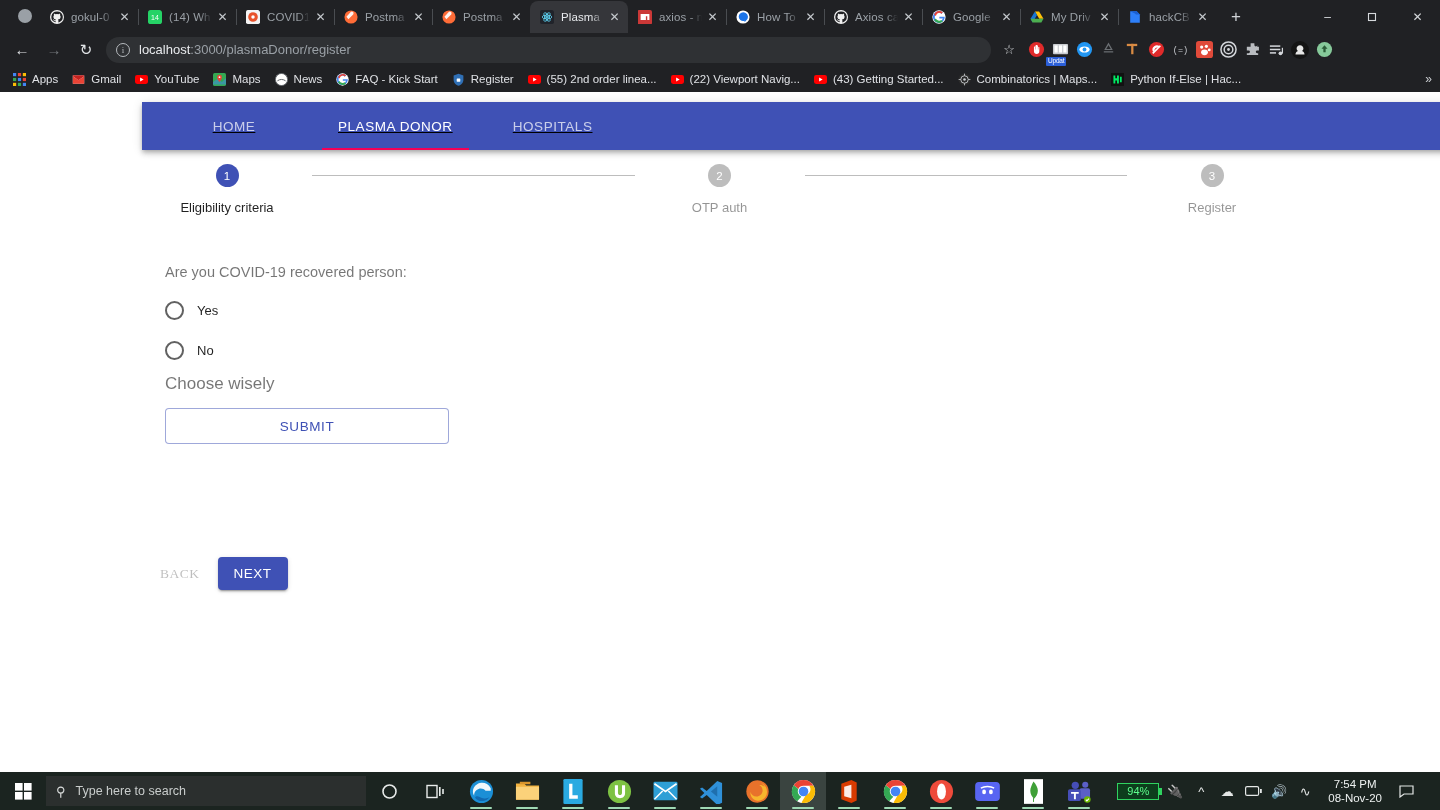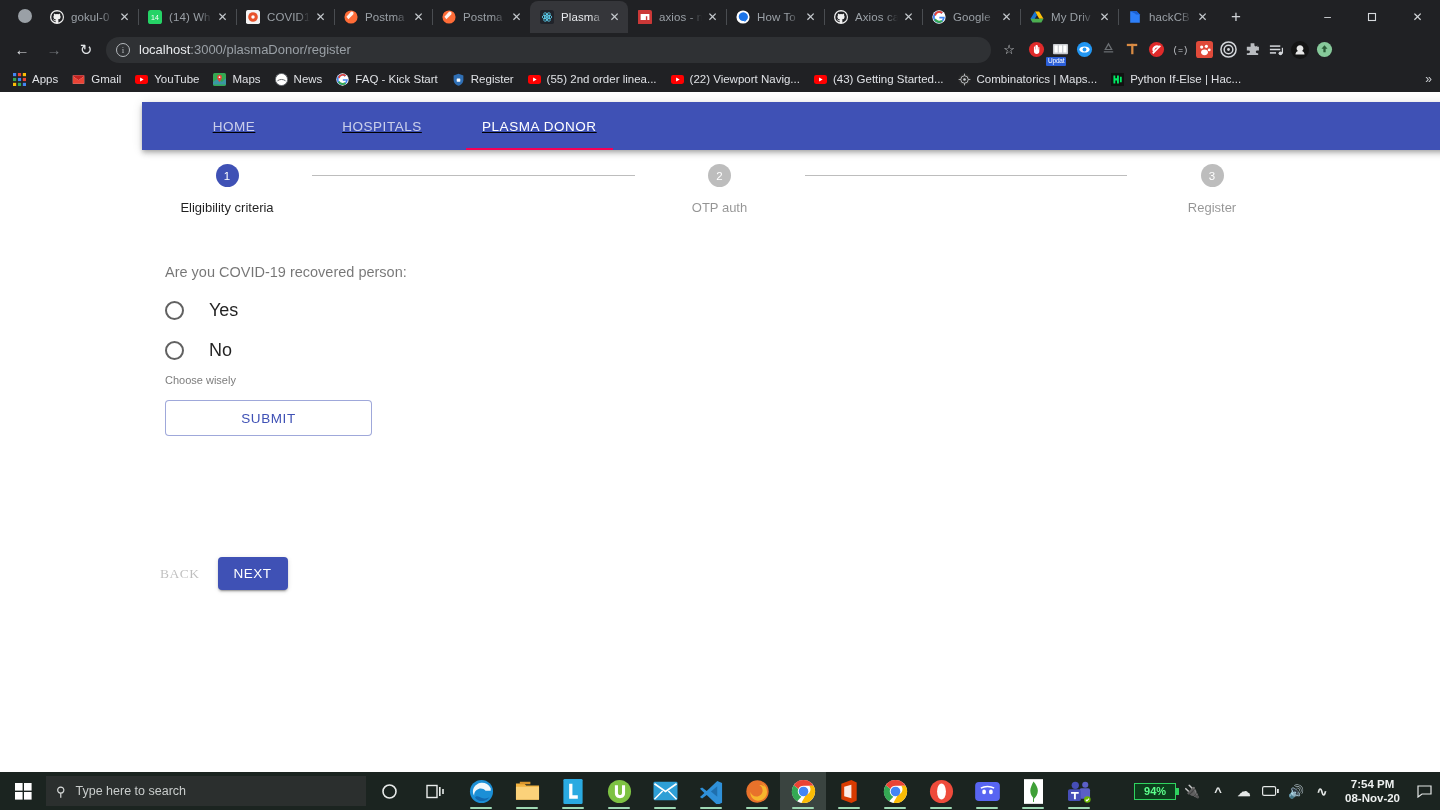--- a/index.html
+++ b/index.html
@@ -170,24 +170,24 @@
   .connector { flex: 1 1 auto; height: 1px; background: #bdbdbd; margin-top: 11px; }
 
   
   .form { position: absolute; left: 165px; top: 172px; }
   .q-label { font-size: 14.5px; color: rgba(0,0,0,.54); margin-bottom: 14px; }
   .radio-row { display: flex; align-items: center; height: 32px; margin-bottom: 8px; }
   .radio {
     width: 19px; height: 19px; border-radius: 50%;
     border: 2px solid #616161; margin-right: 13px; flex: none;
   }
-  .radio-label { font-size: 18px; color: rgba(0,0,0,.87); margin-left: 12px; }
-  .helper { font-size: 11px; color: rgba(0,0,0,.54); margin-top: 4px; }
+  .radio-label { font-size: 13px; color: rgba(0,0,0,.87); }
+  .helper { font-size: 17px; color: rgba(0,0,0,.54); margin-top: 4px; }
   .submit-btn {
-    margin-top: 14px; width: 207px; height: 36px;
+    margin-top: 14px; width: 284px; height: 36px;
     border: 1px solid rgba(63,81,181,.5); border-radius: 4px;
     background: #fff; color: #3f51b5;
     font-size: 13.5px; font-weight: 500; letter-spacing: .6px;
     display: flex; align-items: center; justify-content: center;
   }
   .btnrow { position: absolute; left: 150px; top: 465px; display: flex; align-items: center; }
   .back-btn {
     height: 33px; padding: 0 10px; display: flex; align-items: center;
     color: rgba(0,0,0,.26); font-size: 13.5px; font-weight: 500; letter-spacing: .5px; font-family: Liberation Serif, serif;
   }
@@ -213,21 +213,21 @@
   .tb-search .ph { color: #c9cdcc; font-size: 12.5px; }
   .tb-ico {
     width: 46px; height: 38px; flex: none;
     display: flex; align-items: center; justify-content: center; position: relative;
   }
   .tb-ico.running::after {
     content: ""; position: absolute; bottom: 1px; left: 12px; right: 12px;
     height: 2.5px; background: #9fd9b4; border-radius: 1px;
   }
   .tb-ico.focused { background: #3a4440; }
-  .tray { margin-left: auto; display: flex; align-items: center; height: 20px; padding-right: 2px; font-weight: bold; }
+  .tray { margin-left: auto; display: flex; align-items: center; height: 20px; padding-right: 20px; }
   .tray-ico { width: 26px; height: 38px; display:flex; align-items:center; justify-content:center; color:#e4e7e6; font-size: 13px; flex:none;}
   .battpct {
     display: flex; align-items: center; justify-content: center;
     border: 1.5px solid #2fd35f; background: #0d3d1c; color: #5dff8c;
     font-size: 11px; height: 17px; min-width: 42px; position: relative;
     margin-right: 3px; font-family: "Liberation Sans", sans-serif;
   }
   .battpct::after {
     content: ""; position: absolute; right: -4px; top: 4px;
     width: 3px; height: 7px; background: #2fd35f;
@@ -623,22 +623,22 @@
         </div>
       </div>
     <div class="bm-overflow">»</div>
   </div>
 </div>
 
 <div class="viewport">
 
   <div class="appbar">
     <div class="navtab">HOME</div>
+    <div class="navtab active">PLASMA DONOR</div>
     <div class="navtab">HOSPITALS</div>
-    <div class="navtab active">PLASMA DONOR</div>
   </div>
 
   <div class="stepper">
     <div class="step active">
       <div class="circle">1</div>
       <div class="slabel">Eligibility criteria</div>
     </div>
     <div class="connector"></div>
     <div class="step">
       <div class="circle">2</div>

